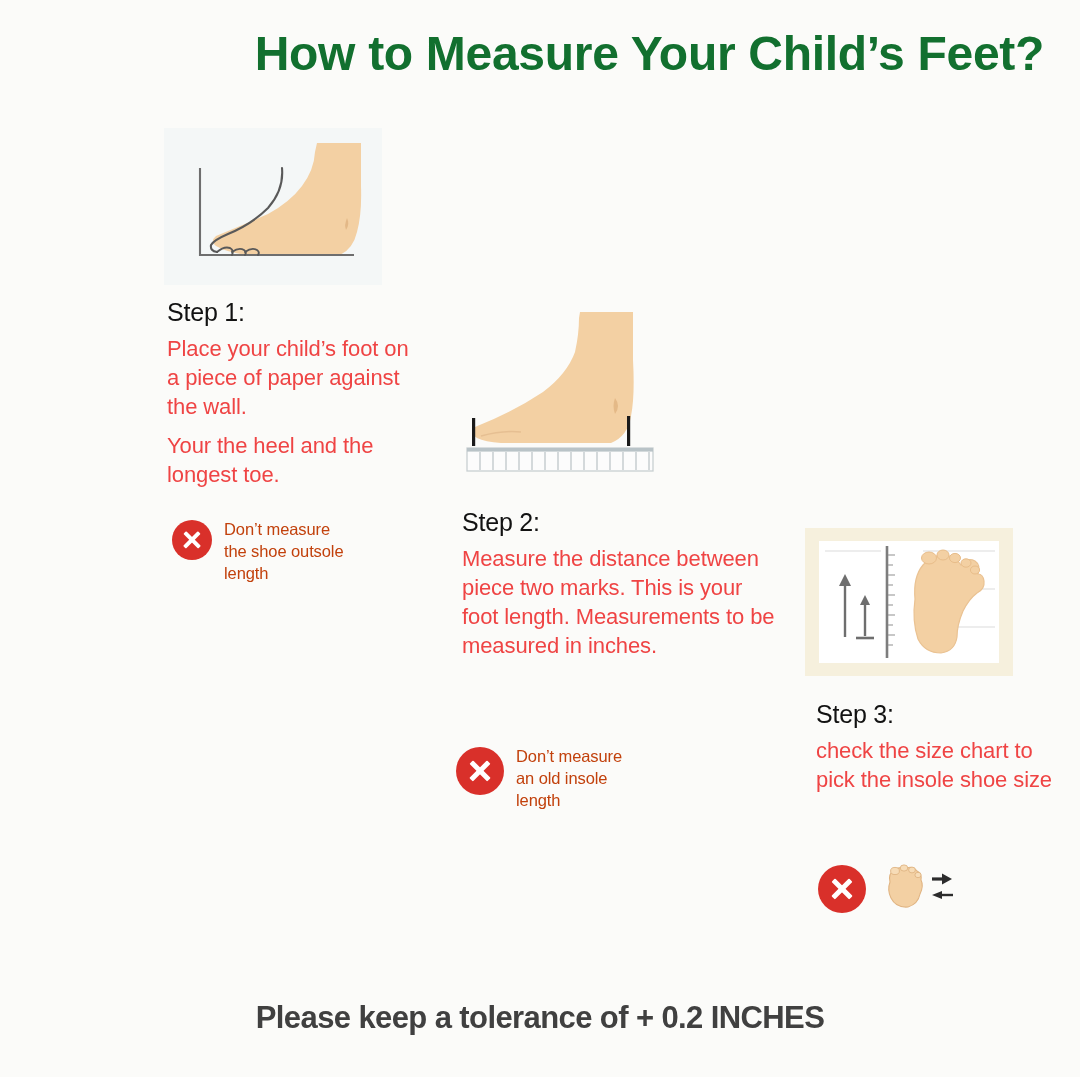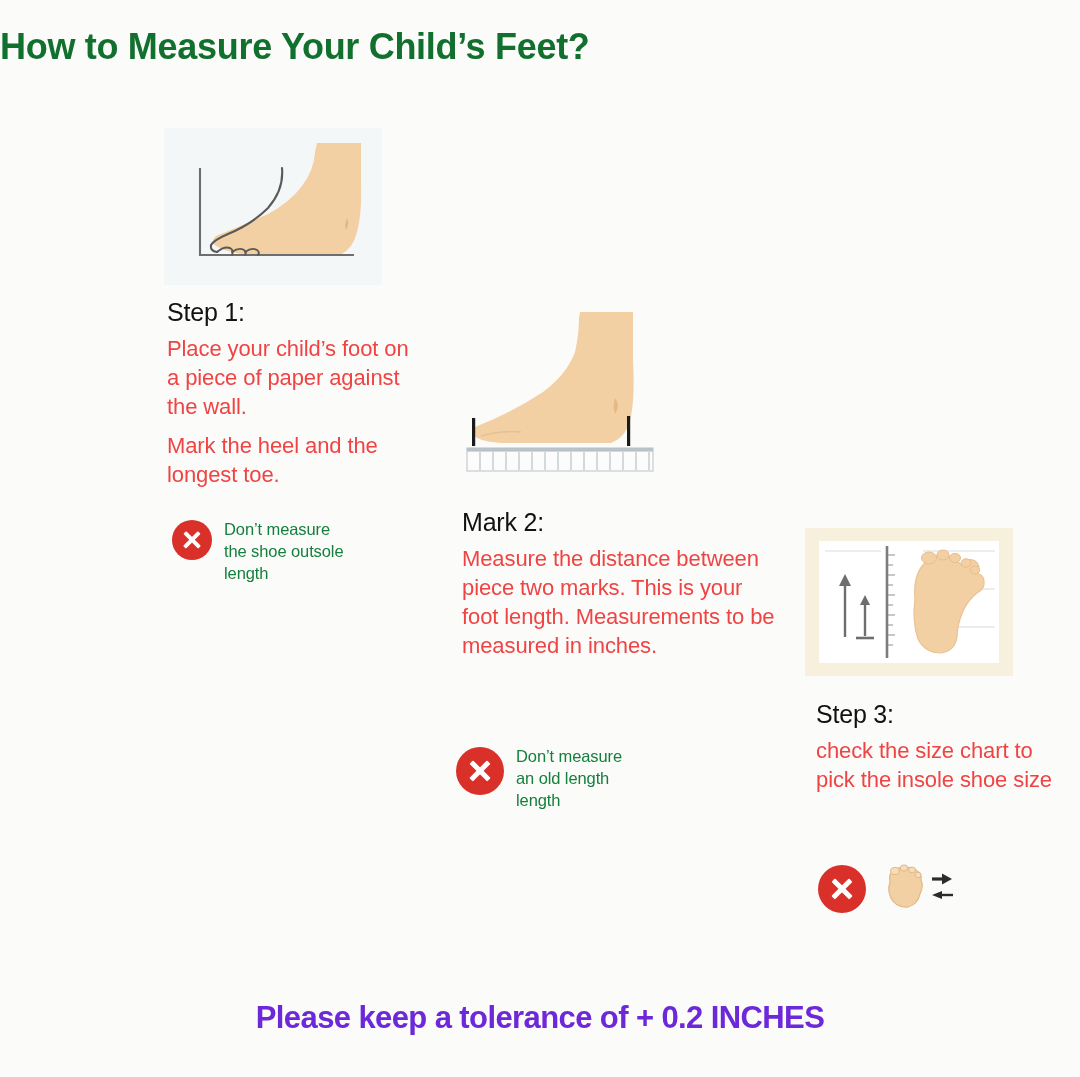--- a/index.html
+++ b/index.html
@@ -19,22 +19,22 @@
     width: 1080px;
     height: 1077px;
   }
 
   
   .title {
     position: absolute;
     left: 0;
     top: 26px;
     width: 1044px;
-    text-align: left;
-    font-size: 36px;
+    text-align: right;
+    font-size: 48px;
     font-weight: bold;
     letter-spacing: -0.3px;
     color: #12702f;
     font-family: "Liberation Sans", sans-serif;
   }
 
   
   .step-heading {
     font-size: 25px;
     font-weight: normal;
@@ -78,21 +78,21 @@
     transform-origin: center;
   }
   .warn-circle::before { transform: translate(-50%,-50%) rotate(45deg); }
   .warn-circle::after  { transform: translate(-50%,-50%) rotate(-45deg); }
   .warn-circle.big { width: 48px; height: 48px; }
   .warn-circle.big::before,
   .warn-circle.big::after { width: 25px; height: 5.2px; }
   .warn-text {
     font-size: 16.5px;
     line-height: 1.32;
-    color: #15803d;
+    color: #c2410c;
     letter-spacing: -0.1px;
     padding-top: 1px;
   }
 
   
   #panel-step1 {
     position: absolute;
     left: 164px;
     top: 128px;
     width: 218px;
@@ -168,21 +168,21 @@
 
   
   .footer {
     position: absolute;
     left: 0;
     top: 1000px;
     width: 1080px;
     text-align: center;
     font-size: 31px;
     font-weight: bold;
-    color: #6d28d9;
+    color: #404040;
     letter-spacing: -0.6px;
   }
 
   svg { display: block; }
 </style>
 </head>
 <body>
 
 <div class="page">
 
@@ -200,21 +200,21 @@
       <path d="M53 124 Q60 118 66 120 Q70 122 68 127" fill="none" stroke="#595959" stroke-width="1.9" stroke-linecap="round"></path>
       <path d="M68 124 Q75 119 80 122 Q83 124 81 127" fill="none" stroke="#595959" stroke-width="1.9" stroke-linecap="round"></path>
       <path d="M81 124 Q88 119 93 122 Q96 124 94 127" fill="none" stroke="#595959" stroke-width="1.9" stroke-linecap="round"></path>
     </svg>
   </div>
 
   <div id="step1-text">
     <div class="step-heading">Step 1:</div>
     <div class="step-body">
       <div class="para">Place your child’s foot on a piece of paper against the wall.</div>
-      <div class="para">Mark the heel and the longest toe.</div>
+      <div class="para">Your the heel and the longest toe.</div>
     </div>
   </div>
 
   <div id="step1-warn" class="warn">
     <div class="warn-circle"></div>
     <div class="warn-text">
       <div>Don’t measure</div>
       <div>the shoe outsole</div>
       <div>length</div>
     </div>
@@ -246,31 +246,31 @@
         <line x1="142" y1="152" x2="142" y2="170"></line>
         <line x1="155" y1="152" x2="155" y2="170"></line>
         <line x1="168" y1="152" x2="168" y2="170"></line>
         <line x1="181" y1="152" x2="181" y2="170"></line>
         <line x1="194" y1="152" x2="194" y2="170"></line>
       </g>
     </svg>
   </div>
 
   <div id="step2-text">
-    <div class="step-heading">Mark 2:</div>
+    <div class="step-heading">Step 2:</div>
     <div class="step-body">
       <div class="para">Measure the distance between piece two marks. This is your foot length. Measurements to be measured in inches.</div>
     </div>
   </div>
 
   <div id="step2-warn" class="warn">
     <div class="warn-circle big"></div>
     <div class="warn-text">
       <div>Don’t measure</div>
-      <div>an old length</div>
+      <div>an old insole</div>
       <div>length</div>
     </div>
   </div>
 
   <div id="panel-step3">
     <div class="inner">
       <svg width="180" height="122" viewBox="0 0 180 122">
 
         <g stroke="#dcdcdc" stroke-width="1.2">
           <line x1="6" y1="10" x2="62" y2="10"></line>

